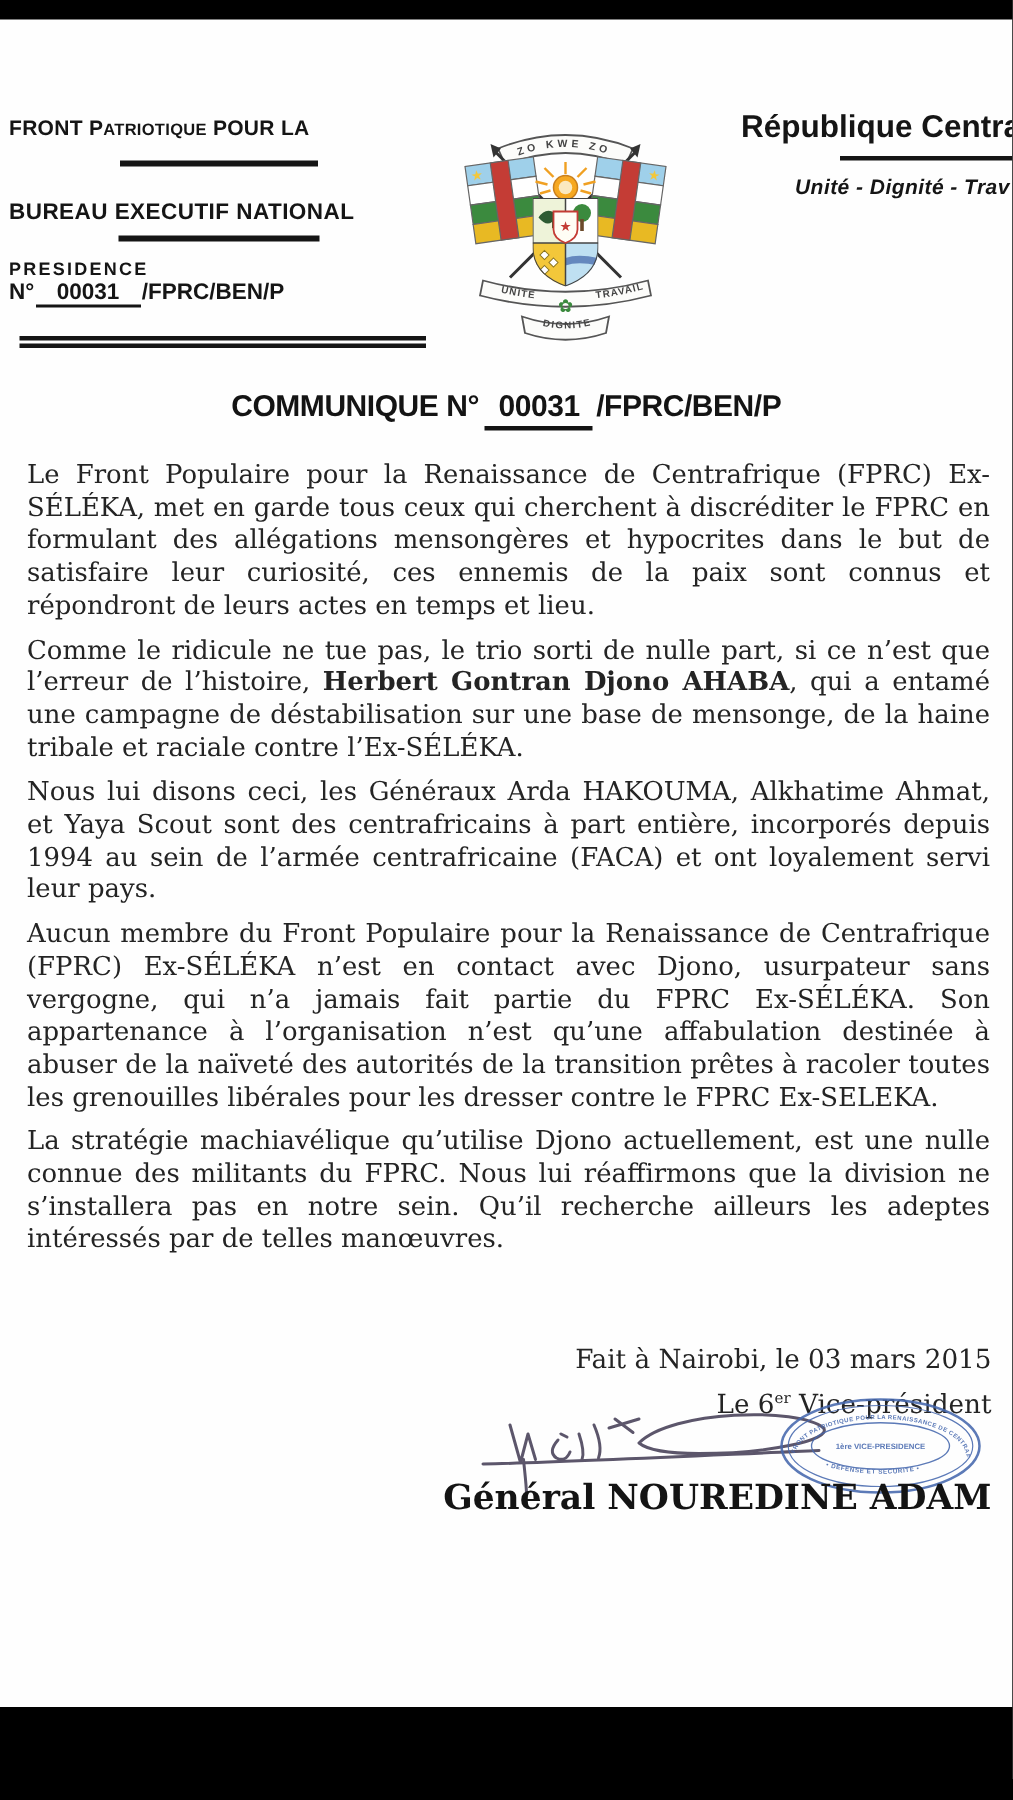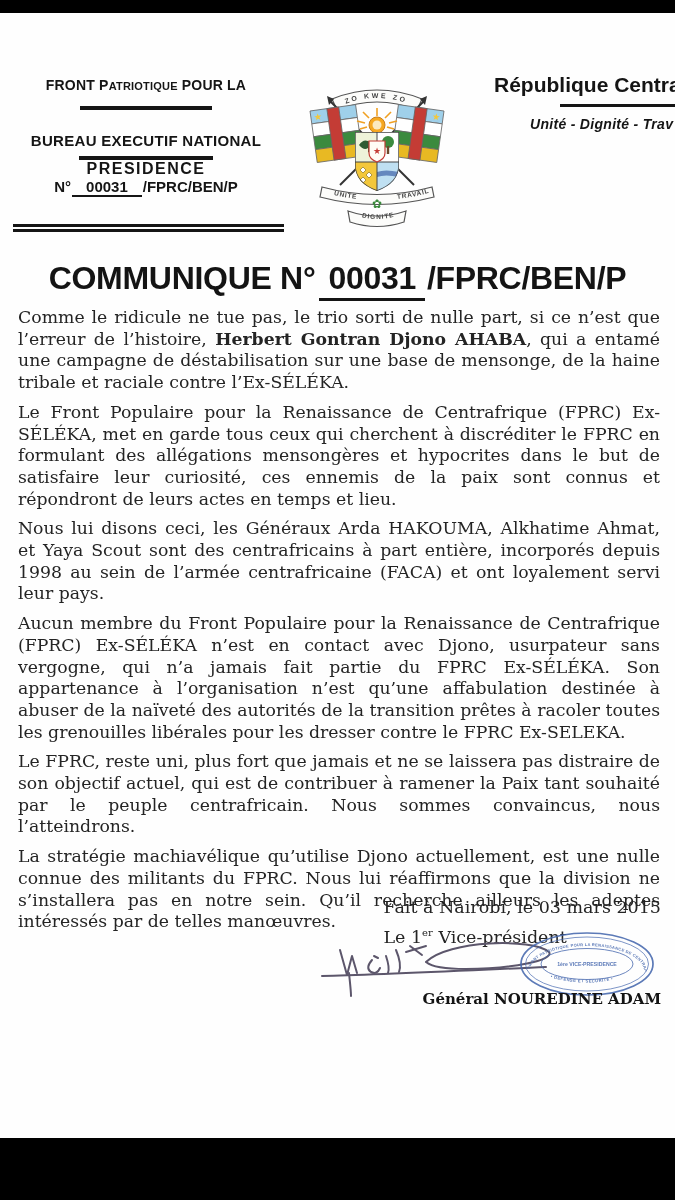--- a/index.html
+++ b/index.html
@@ -6,59 +6,59 @@
   html,body { width:675px; height:1200px; background:#000; }
   .screen { position:relative; width:675px; height:1200px; background:#000; overflow:hidden;
             font-family:"Liberation Sans", sans-serif; }
   .bar { position:absolute; left:0; width:675px; background:#000; }
   .bar.top { top:0; height:13px; }
   .bar.bottom { top:1138px; height:62px; }
   .page { position:absolute; left:0; top:13px; width:675px; height:1125px; background:#fefefe;
           overflow:hidden; color:#1c1c1c; }
 
   
-  .hdr-left { position:absolute; left:6px; top:64px; width:280px; text-align:center; color:#151515; }
+  .hdr-left { position:absolute; left:6px; top:64px; width:280px; text-align:left; color:#151515; }
   .org { font-weight:bold; font-size:14px; line-height:17px; letter-spacing:0.2px; }
   .org .sm { font-size:11px; }
   .rule { height:4px; background:#151515; margin:11px auto 0 auto; }
   .r1 { width:132px; }
   .r2 { width:134px; margin-top:7px; }
   .bureau { font-weight:bold; font-size:15px; margin-top:22px; letter-spacing:0.3px; }
-  .presidence { font-weight:bold; font-size:16px; letter-spacing:1.5px; }
+  .presidence { font-weight:bold; font-size:12px; margin-top:11px; letter-spacing:1.5px; }
   .ref { font-weight:bold; font-size:15px; }
   .ref .u { display:inline-block; border-bottom:2.5px solid #151515; padding:0 14px; margin:0 1px; }
   .dbl-rule { position:absolute; left:13px; top:211px; width:271px; height:8px;
               border-top:3.5px solid #151515; border-bottom:3px solid #151515; }
 
   
   .hdr-right { position:absolute; left:494px; top:60px; width:320px; white-space:nowrap; color:#151515; }
   .rep { font-weight:bold; font-size:21px; }
   .rep-rule { width:230px; height:3px; background:#151515; margin:7px 0 0 66px; }
   .motto { font-weight:bold; font-style:italic; font-size:14px; margin:9px 0 0 36px; letter-spacing:0.3px; }
 
   .arms { position:absolute; left:296px; top:62px; }
 
   
   .title { position:absolute; left:0; top:247px; width:675px; text-align:center;
-           font-weight:bold; font-size:32px; letter-spacing:-0.3px; color:#141414; }
+           font-weight:bold; font-size:20px; letter-spacing:-0.3px; color:#141414; }
   .title .tu { display:inline-block; border-bottom:3px solid #141414; padding:0 9px 1px 9px; margin:0 2px 0 4px; }
 
   
   .docbody { position:absolute; left:18px; top:294px; width:642px;
              font-family:"DejaVu Serif", serif; font-size:17.3px; line-height:21.7px;
              text-align:justify; color:#242424; }
   .docbody p { margin:0 0 8px 0; }
   .docbody .b { font-weight:bold; }
 
   
-  .sig-right { position:absolute; right:14px; top:881px; 
+  .sig-right { position:absolute; right:14px; top:881px; text-align:right;
                font-family:"DejaVu Serif", serif; font-size:17.5px; line-height:26px; color:#242424; }
   .sig-right sup { font-size:10px; }
   .sig-name { position:absolute; right:14px; top:973px; text-align:right;
-              font-family:"DejaVu Serif", serif; font-weight:bold; font-size:15px; line-height:26.5px; color:#141414; }
+              font-family:"DejaVu Serif", serif; font-weight:bold; font-size:23px; line-height:26.5px; color:#141414; }
   .sig-svg { position:absolute; left:316px; top:915px; }
   .stamp-svg { position:absolute; left:517px; top:917px; opacity:0.88; }
 </style>
 </head>
 <body>
 
 <div class="screen">
   <div class="bar top"></div>
 
   <div class="page">
@@ -177,31 +177,30 @@
       <div class="rep">République Centrafr</div>
       <div class="rep-rule"></div>
       <div class="motto">Unité - Dignité - Trav</div>
     </div>
 
     <div class="title">
       <span>COMMUNIQUE N°</span><span class="tu">00031</span><span>/FPRC/BEN/P</span>
     </div>
 
     <div class="docbody">
+        <p><span>Le Front Populaire pour la Renaissance de Centrafrique (FPRC) Ex-SÉLÉKA, met en garde tous ceux qui cherchent à discréditer le FPRC en formulant des allégations mensongères et hypocrites dans le but de satisfaire leur curiosité, ces ennemis de la paix sont connus et répondront de leurs actes en temps et lieu.</span></p>
         <p><span>Comme le ridicule ne tue pas, le trio sorti de nulle part, si ce n’est que l’erreur de l’histoire, </span><span class="b">Herbert Gontran Djono AHABA</span><span>, qui a entamé une campagne de déstabilisation sur une base de mensonge, de la haine  tribale et raciale contre l’Ex-SÉLÉKA.</span></p>
-        <p><span>Le Front Populaire pour la Renaissance de Centrafrique (FPRC) Ex-SÉLÉKA, met en garde tous ceux qui cherchent à discréditer le FPRC en formulant des allégations mensongères et hypocrites dans le but de satisfaire leur curiosité, ces ennemis de la paix sont connus et répondront de leurs actes en temps et lieu.</span></p>
-        <p><span>Nous lui disons ceci, les Généraux Arda HAKOUMA, Alkhatime Ahmat, et Yaya Scout sont des centrafricains à part entière, incorporés depuis 1998 au sein de l’armée centrafricaine (FACA) et ont loyalement servi leur pays.</span></p>
+        <p><span>Nous lui disons ceci, les Généraux Arda HAKOUMA, Alkhatime Ahmat, et Yaya Scout sont des centrafricains à part entière, incorporés depuis 1994 au sein de l’armée centrafricaine (FACA) et ont loyalement servi leur pays.</span></p>
         <p><span>Aucun membre du Front Populaire pour la Renaissance de Centrafrique (FPRC) Ex-SÉLÉKA n’est en contact avec Djono, usurpateur sans vergogne, qui n’a jamais fait partie du FPRC Ex-SÉLÉKA. Son appartenance à l’organisation n’est qu’une affabulation destinée à abuser de la naïveté des autorités de la transition prêtes à racoler toutes les grenouilles libérales pour les dresser contre le FPRC Ex-SELEKA.</span></p>
-        <p><span>Le FPRC, reste uni, plus fort que jamais et ne se laissera pas distraire de son objectif actuel, qui est de contribuer à ramener la Paix tant souhaité par le peuple centrafricain. Nous sommes convaincus, nous l’atteindrons.</span></p>
         <p><span>La stratégie machiavélique qu’utilise Djono actuellement, est une nulle connue des militants du FPRC. Nous lui réaffirmons que la division ne s’installera pas en notre sein. Qu’il recherche ailleurs les adeptes  intéressés par de telles manœuvres.</span></p>
       </div>
 
     <div class="sig-right">
       <div>Fait à Nairobi, le 03 mars 2015</div>
-      <div><span>Le 1</span><sup>er</sup><span> Vice-président</span></div>
+      <div><span>Le 6</span><sup>er</sup><span> Vice-président</span></div>
     </div>
 
     <svg class="sig-svg" width="250" height="72" viewBox="0 0 250 72">
       <g fill="none" stroke="#5c566b" stroke-width="2" stroke-linecap="round" stroke-linejoin="round">
         <path d="M 6,48 C 60,47 160,42 230,39"></path>
         <path d="M 24,22 L 31,47 L 36,28 L 41,45"></path>
         <path d="M 33,45 C 34,55 35,63 35,68"></path>
         <path d="M 56,32 q -7,8 -1,12 q 6,3 9,-4"></path>
         <path d="M 58,28 l 4,2"></path>
         <path d="M 70,28 q 4,12 2,17"></path>

